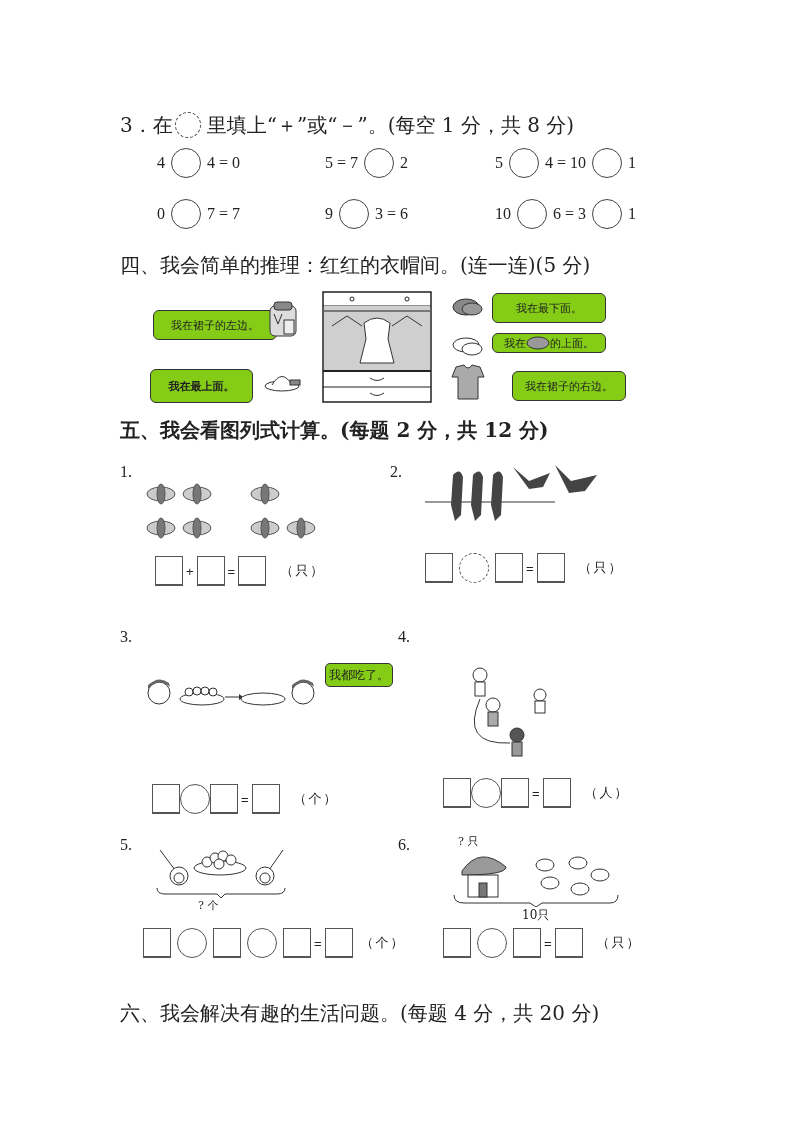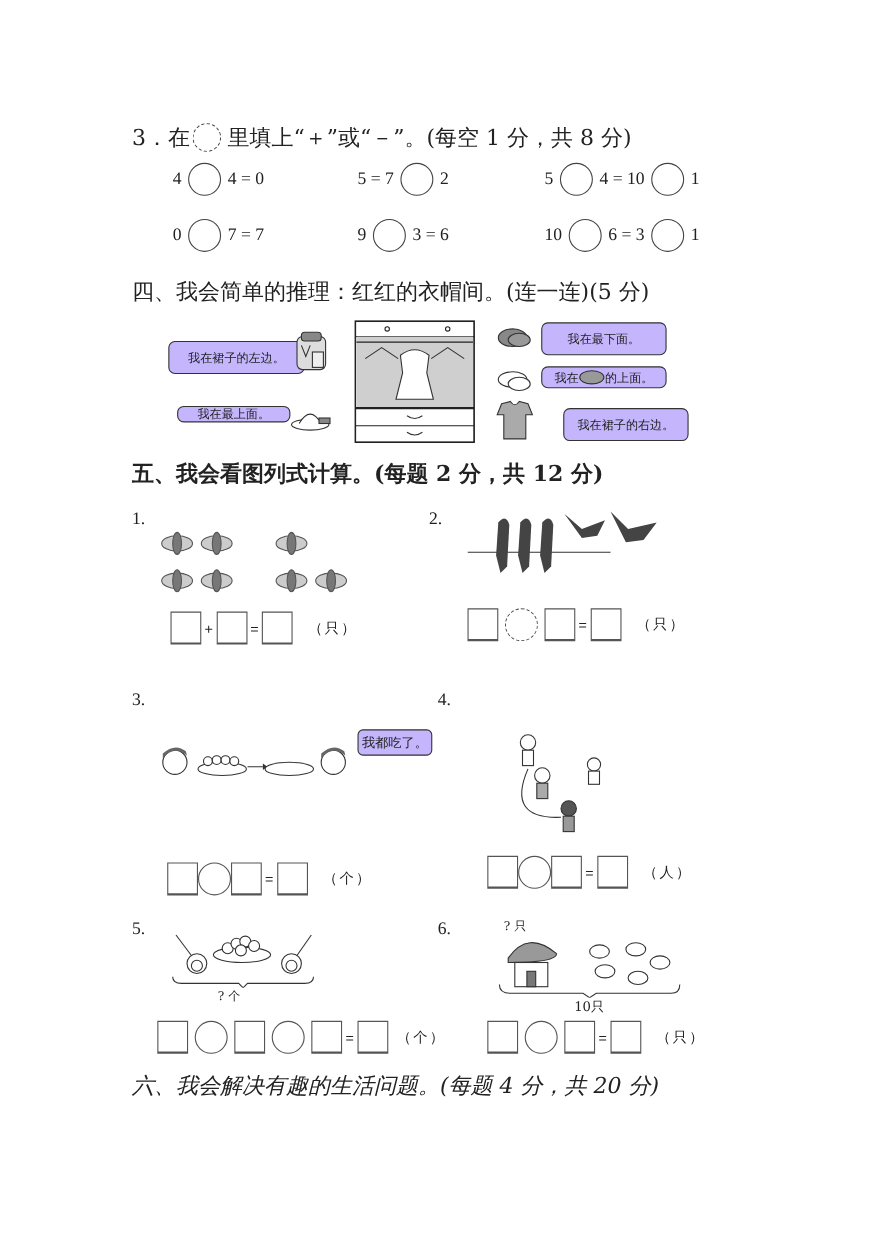--- a/index.html
+++ b/index.html
@@ -6,21 +6,21 @@
   body{width:793px;height:1122px;position:relative;overflow:hidden;font-family:"DejaVu Serif","Liberation Serif",serif;color:#222;}
   .abs{position:absolute;}
   .heading{font-size:20px;line-height:20px;white-space:nowrap;}
   .eq{font-size:16px;font-family:"Liberation Serif",serif;white-space:nowrap;display:flex;align-items:center;}
   .circ{display:inline-block;width:30px;height:30px;border:1px solid #444;border-radius:50%;margin:0 6px;box-sizing:border-box;}
   .circ-inline{display:inline-block;width:24px;height:24px;border:1px dashed #444;border-radius:50%;vertical-align:-6px;margin:0 6px 0 2px;}
   .box{display:inline-block;width:28px;height:30px;border:1px solid #555;border-bottom-width:2px;box-sizing:border-box;background:#fff;}
   .bigcirc{display:inline-block;width:30px;height:30px;border:1px solid #555;border-radius:50%;box-sizing:border-box;}
   .op{font-family:"Liberation Sans",sans-serif;font-size:13px;margin:0 3px;}
   .unit{font-size:13px;margin-left:14px;letter-spacing:2px;}
-  .bubble{position:absolute;border:1px solid #333;border-radius:6px;font-size:11px;background:#c4b5fd;display:flex;align-items:center;justify-content:center;box-sizing:border-box;white-space:nowrap;}
+  .bubble{position:absolute;border:1px solid #333;border-radius:6px;font-size:11px;background:#84cc16;display:flex;align-items:center;justify-content:center;box-sizing:border-box;white-space:nowrap;}
   .qnum{font-size:16px;font-family:"Liberation Serif",serif;}
   .row{display:flex;align-items:center;}
 </style>
 </head>
 <body>
 
 <div class="abs heading" style="left:120px;top:112px;">
   <span>3．在</span><span class="circ-inline"></span><span>里填上“＋”或“－”。(每空 1 分，共 8 分)</span>
 </div>
 
@@ -55,21 +55,21 @@
   <span>10</span>
     <span class="circ"></span>
     <span>6 = 3</span>
     <span class="circ"></span>
     <span>1</span>
 </div>
 
 <div class="abs heading" style="left:120px;top:255px;">四、我会简单的推理：红红的衣帽间。(连一连)(5 分)</div>
 
 <div class="bubble" style="left:153px;top:310px;width:124px;height:30px;">我在裙子的左边。</div>
-<div class="bubble" style="left:161px;top:369px;width:103px;height:15px;">我在最上面。</div>
+<div class="bubble" style="left:150px;top:369px;width:103px;height:34px;font-weight:bold;">我在最上面。</div>
 
 <svg class="abs" style="left:262px;top:300px;" width="42" height="40">
   <rect x="8" y="6" width="26" height="30" rx="5" fill="#ddd" stroke="#333"></rect>
   <rect x="12" y="2" width="18" height="8" rx="3" fill="#888" stroke="#333"></rect>
   <rect x="22" y="20" width="10" height="14" fill="#eee" stroke="#333"></rect>
   <path d="M12 14 L16 24 L20 14" fill="none" stroke="#333"></path>
 </svg>
 <svg class="abs" style="left:262px;top:366px;" width="42" height="30">
   <ellipse cx="20" cy="20" rx="17" ry="5" fill="#fff" stroke="#333"></ellipse>
   <path d="M10 19 Q20 2 30 19" fill="#fff" stroke="#333"></path>
@@ -276,13 +276,13 @@
 <div class="abs" style="left:522px;top:907px;font-size:12px;">10只</div>
 <div class="abs row" style="left:443px;top:928px;">
   <span class="box"></span>
   <span class="bigcirc" style="margin:0 6px;"></span>
   <span class="box"></span>
   <span class="op">=</span>
   <span class="box"></span>
   <span class="unit">（只）</span>
 </div>
 
-<div class="abs heading" style="left:120px;top:977px;font-style:italic;">六、我会解决有趣的生活问题。(每题 4 分，共 20 分)</div>
+<div class="abs heading" style="left:120px;top:1003px;">六、我会解决有趣的生活问题。(每题 4 分，共 20 分)</div>
 
 </body></html>

